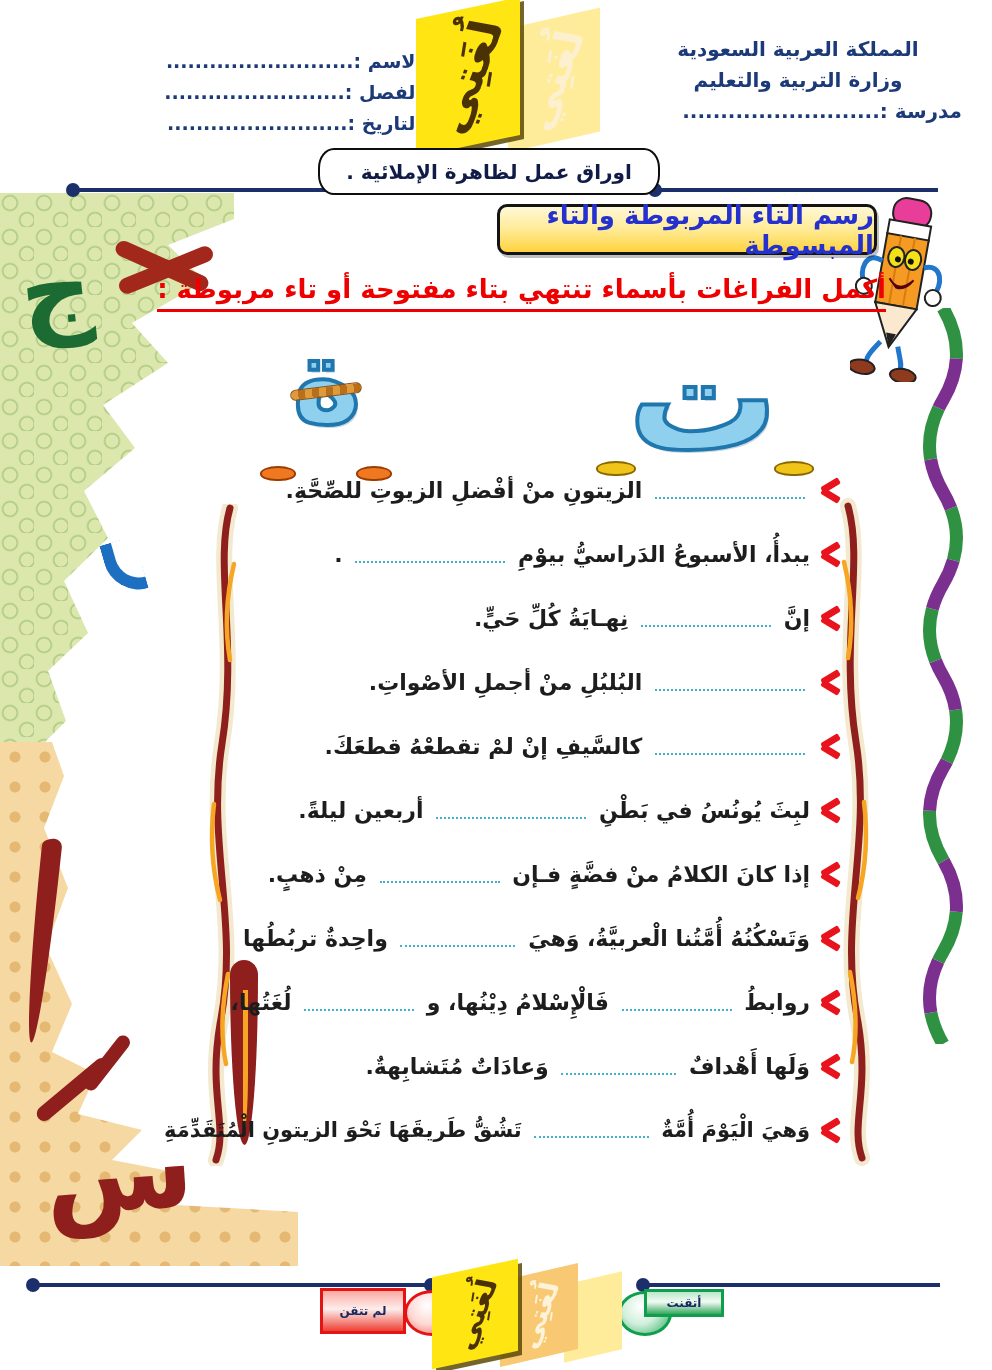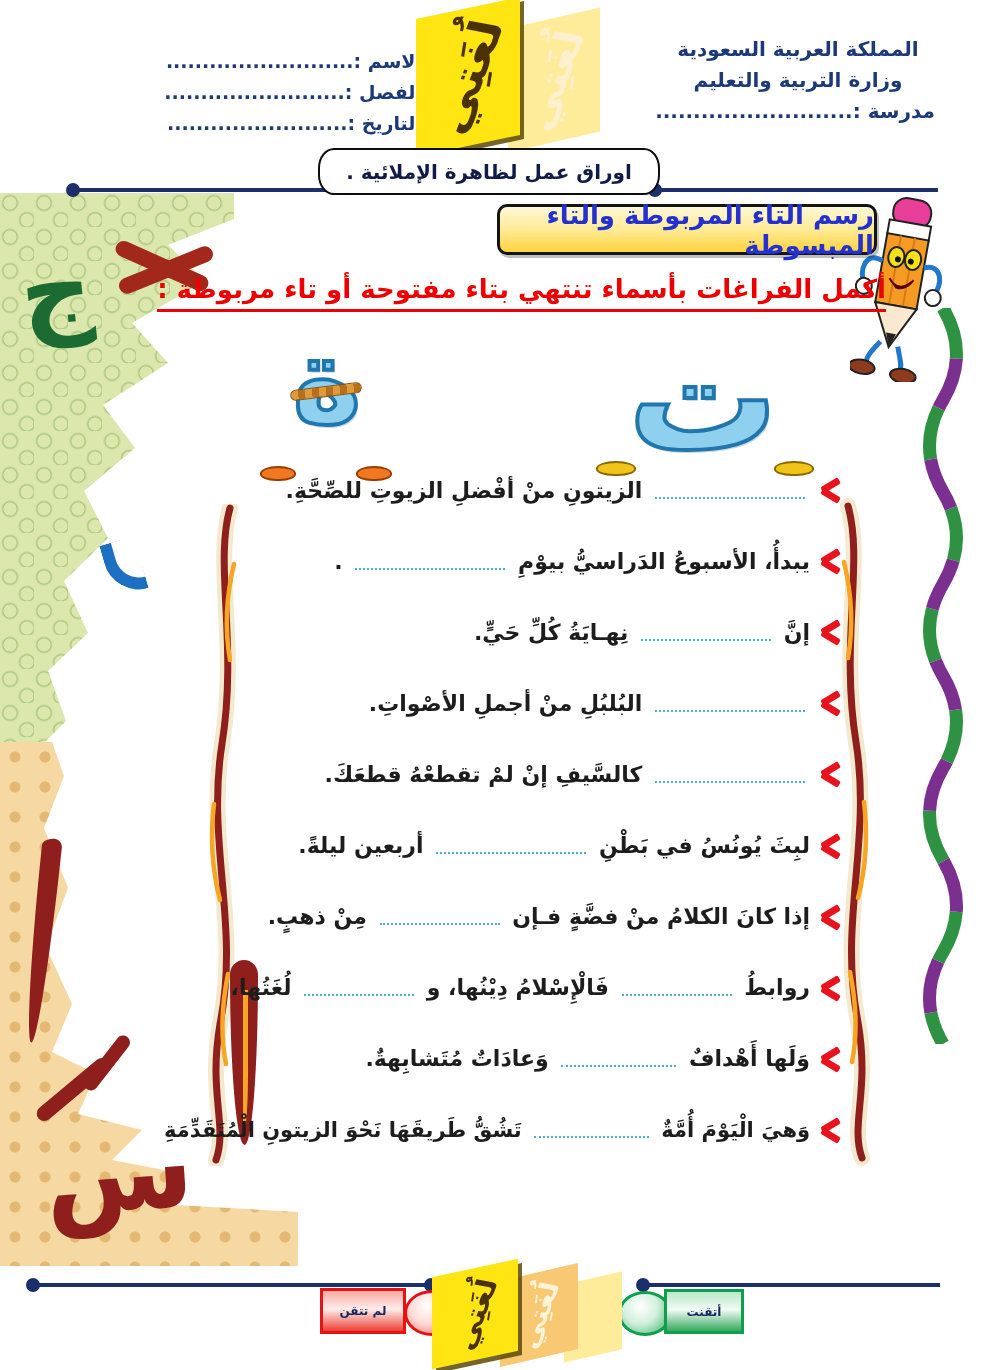--- a/index.html
+++ b/index.html
@@ -2,21 +2,21 @@
 <html dir="rtl" lang="ar"><head>
 <meta charset="utf-8">
 <style>
   html,body{margin:0;padding:0;background:#fff;}
   *{box-sizing:border-box;}
   .page{position:relative;width:992px;height:1370px;background:#fff;overflow:hidden;
         font-family:"DejaVu Sans",sans-serif;direction:rtl;}
   
   .hdr-right{position:absolute;top:34px;right:24px;width:340px;text-align:center;
              color:#1c3a77;font-weight:bold;font-size:20px;line-height:1.55;}
-  .hdr-right .school{text-align:center;padding-right:6px;}
+  .hdr-right .school{text-align:right;padding-right:6px;}
   .hdr-left{position:absolute;top:46px;left:104px;width:318px;color:#1c3a77;
             font-weight:bold;font-size:19px;line-height:1.62;}
   
   .logo{position:absolute;}
   .logo .panel{position:absolute;display:flex;align-items:center;justify-content:center;}
   .logo .front{background:#ffe512;box-shadow:4px 5px 0 rgba(92,74,6,.85);transform:skewY(-12deg);z-index:2;}
   .logo .mid{background:#f8c873;transform:skewY(-13deg) ;z-index:1;}
   .logo .back{background:#ffec9a;transform:skewY(-13deg);z-index:0;}
   .logo-text{display:block;transform:rotate(-68deg);font-weight:bold;white-space:nowrap;}
   
@@ -225,20 +225,24 @@
       <div class="srow">
         <span class="chev"></span>
         <span class="stext"><span>لبِثَ يُونُسُ في بَطْنِ</span> <span class="blank" style="width: 150px;"></span> <span>أربعين ليلةً.</span> </span>
       </div>
       <div class="srow">
         <span class="chev"></span>
         <span class="stext"><span>إذا كانَ الكلامُ منْ فضَّةٍ فـإن</span> <span class="blank" style="width: 120px;"></span> <span>مِنْ ذهبٍ.</span> </span>
       </div>
       <div class="srow">
         <span class="chev"></span>
+        <span class="stext"><span>وَتَسْكُنُهُ أُمَّتُنا الْعربيَّةُ، وَهيَ</span> <span class="blank" style="width: 115px;"></span> <span>واحِدةٌ تربُطُها</span> </span>
+      </div>
+      <div class="srow">
+        <span class="chev"></span>
         <span class="stext"><span>روابطُ</span> <span class="blank" style="width: 110px;"></span> <span>فَالْإِسْلامُ دِيْنُها، و</span> <span class="blank" style="width: 110px;"></span> <span>لُغَتُها،</span> </span>
       </div>
       <div class="srow">
         <span class="chev"></span>
         <span class="stext"><span>وَلَها أَهْدافٌ</span> <span class="blank" style="width: 115px;"></span> <span>وَعادَاتٌ مُتَشابِهةٌ.</span> </span>
       </div>
       <div class="srow" style="font-size: 21px;">
         <span class="chev"></span>
         <span class="stext"><span>وَهيَ الْيَوْمَ أُمَّةٌ</span> <span class="blank" style="width: 115px;"></span> <span>تَشُقُّ طَريقَهَا نَحْوَ الزيتونِ الْمُتَقَدِّمَةِ</span> </span>
       </div>
@@ -246,21 +250,21 @@
 
   <div class="rule" style="left:30px;top:1283px;width:400px;"></div>
   <div class="rule-dot" style="left:26px;top:1278px;"></div>
   <div class="rule-dot" style="left:424px;top:1278px;"></div>
   <div class="rule" style="left:642px;top:1283px;width:298px;"></div>
   <div class="rule-dot" style="left:636px;top:1278px;"></div>
 
   <div class="stamp-rect stamp-red" style="left:320px;top:1288px;width:86px;height:46px;">لم تتقن</div>
   <div class="stamp-circle circ-red" style="left:404px;top:1290px;width:56px;height:46px;"></div>
   <div class="stamp-circle circ-green" style="left:618px;top:1291px;width:54px;height:45px;"></div>
-  <div class="stamp-rect stamp-green" style="left:664px;top:1289px;width:80px;height:45px;">أتقنت</div>
+  <div class="stamp-rect stamp-green" style="left:644px;top:1289px;width:80px;height:28px;">أتقنت</div>
 
   <div class="logo" style="left:430px;top:1264px;width:200px;height:102px;z-index:7;">
     <div class="panel back" style="left:134px;top:14px;width:58px;height:78px;"></div>
     <div class="panel mid" style="left:70px;top:8px;width:78px;height:86px;">
       <span class="logo-text" style="font-size:28px;color:#fdf3d9;">لُغَتِي</span>
     </div>
     <div class="panel front" style="left:2px;top:4px;width:86px;height:92px;">
       <span class="logo-text" style="font-size:30px;color:#4a3205;">لُغَتِي</span>
     </div>
   </div>

